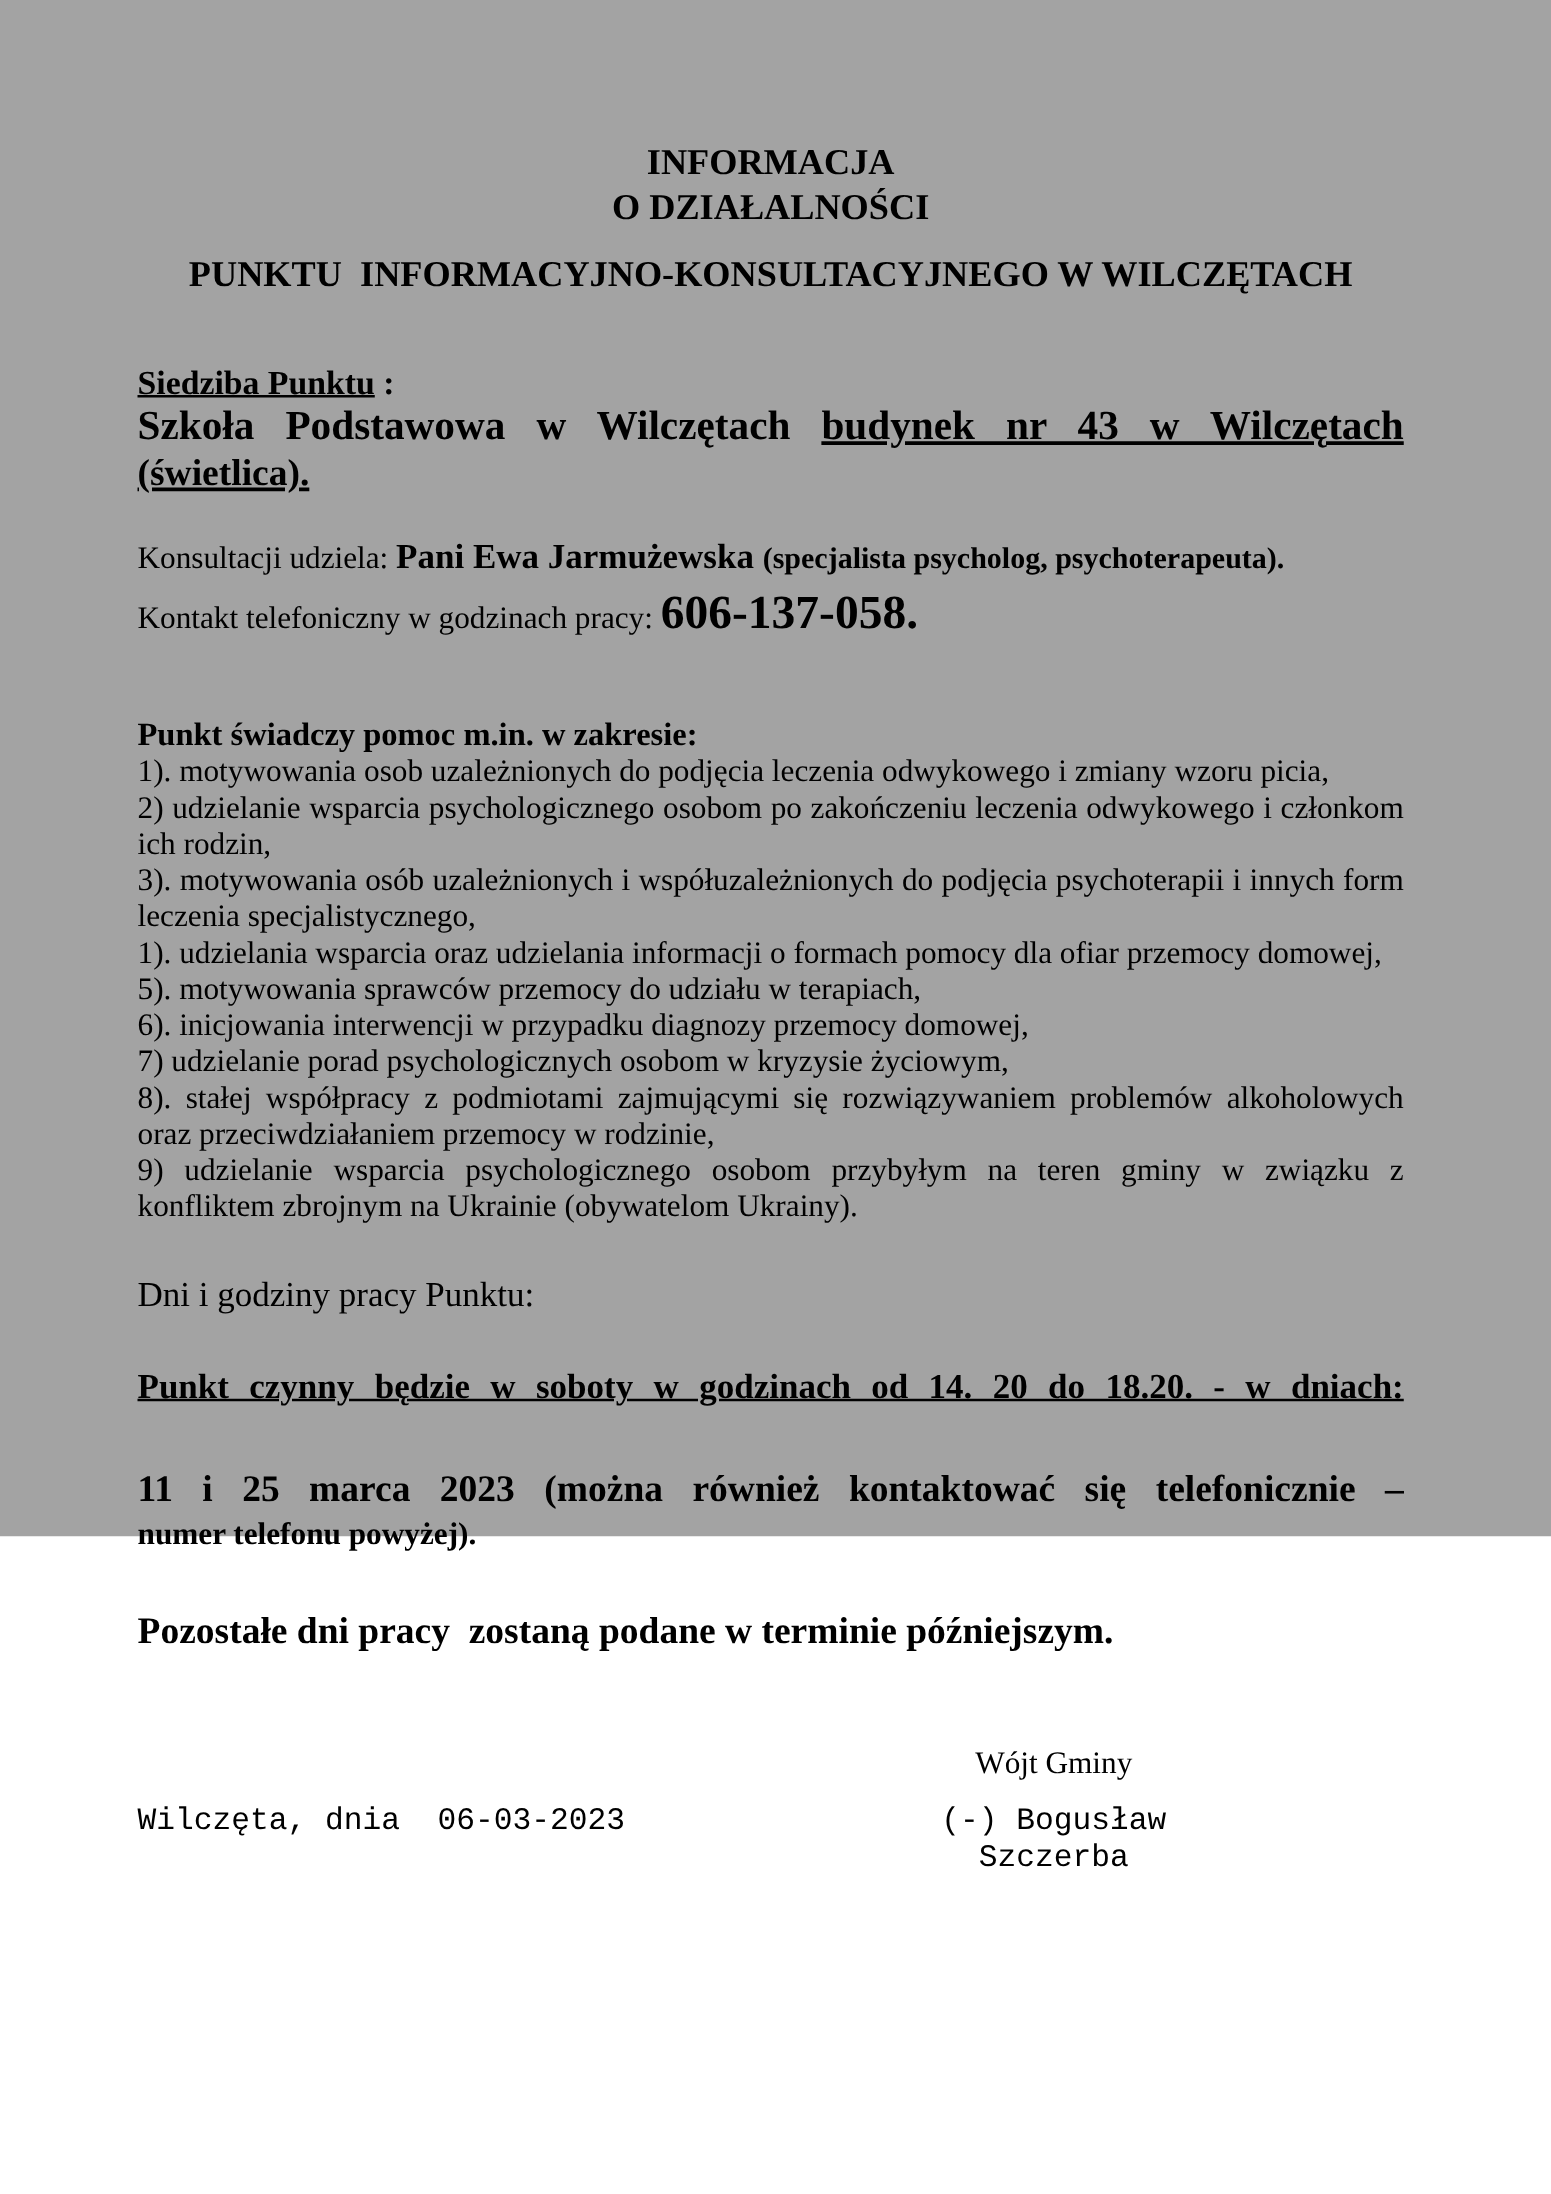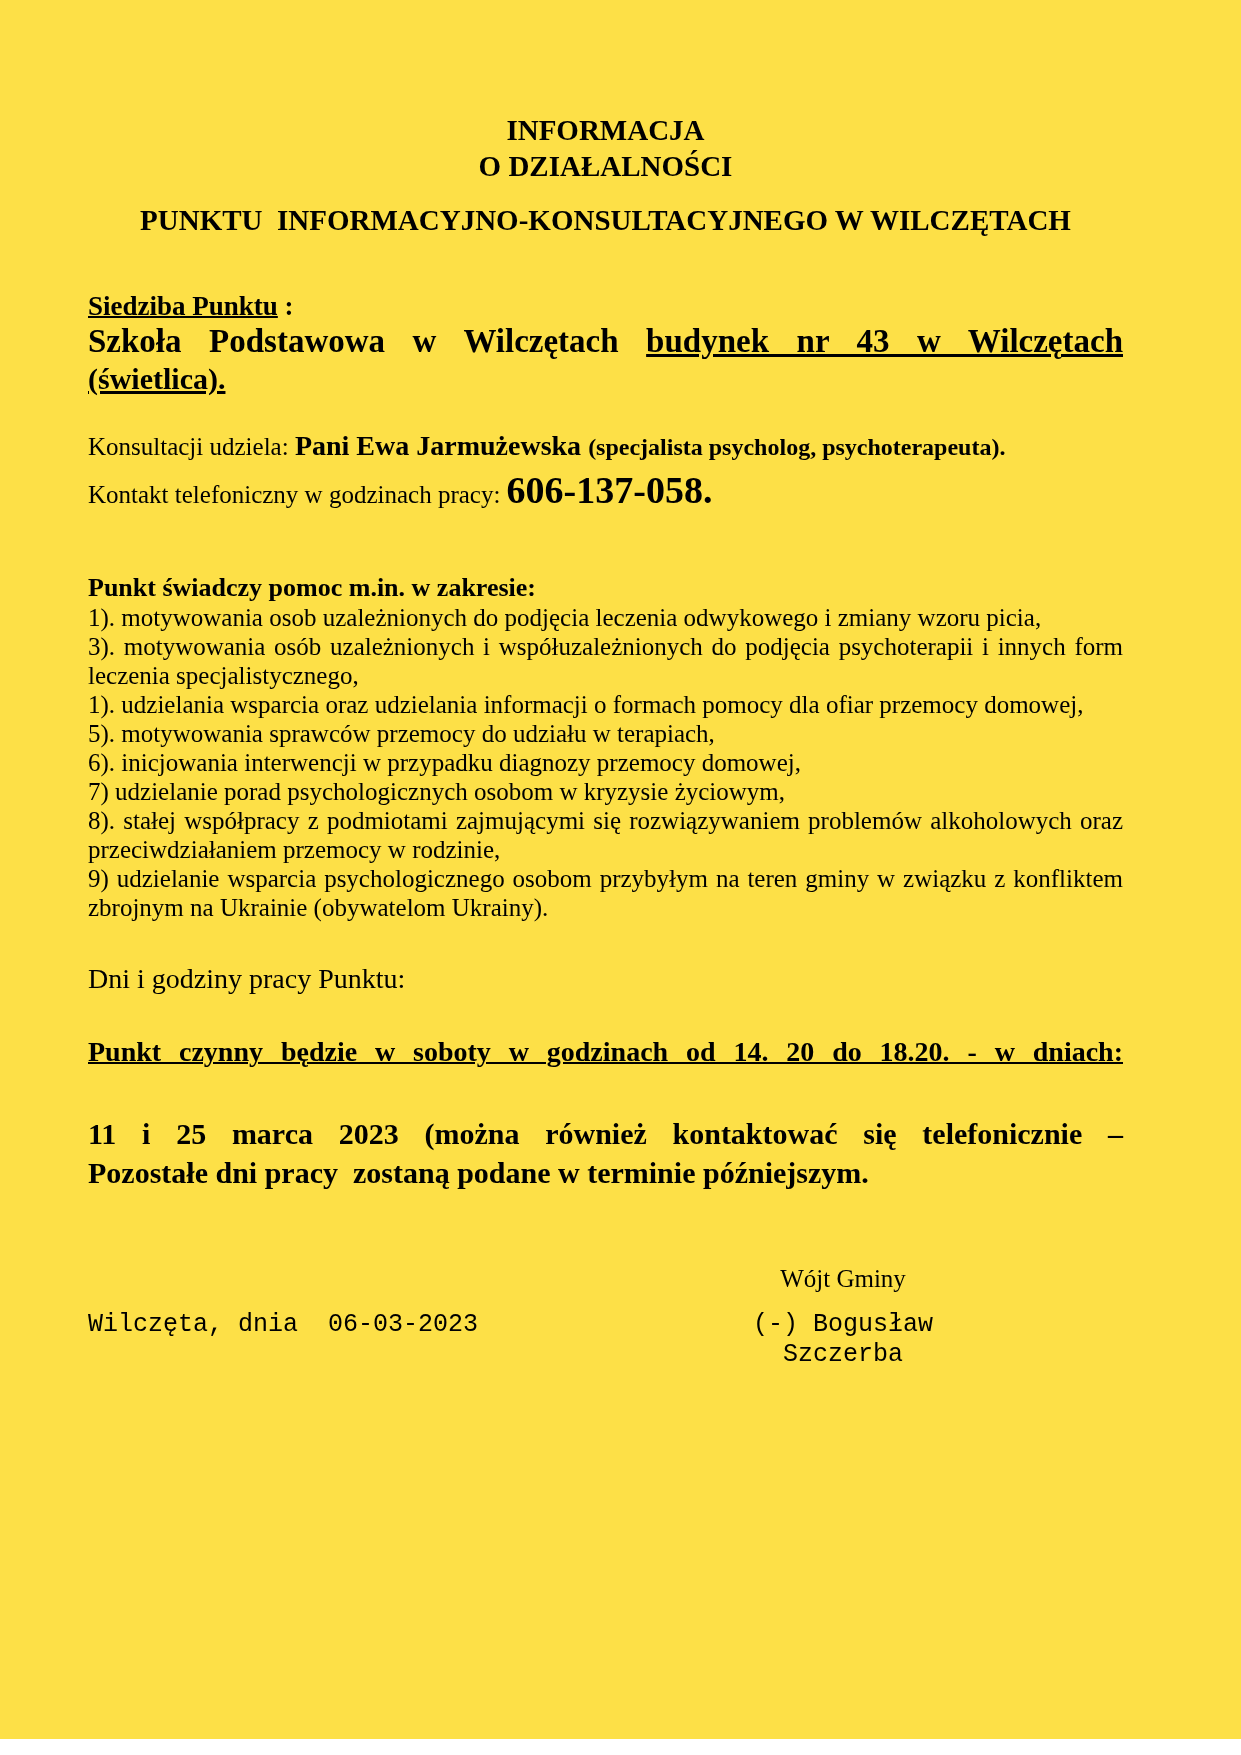--- a/index.html
+++ b/index.html
@@ -10,23 +10,23 @@
   body {
     width: 1241px;
     height: 1755px;
     overflow: hidden;
     font-family: "Liberation Serif", "DejaVu Serif", serif;
     color: #000000;
   }
   .page {
     box-sizing: border-box;
     width: 1241px;
-    height: 1739px;
-    padding: 112px 118px 0 88px;
-    background: #fde047;
+    height: 1229px;
+    padding: 112px 118px 0 110px;
+    background: #a3a3a3;
   }
   [data-bind] { white-space: pre-wrap; }
 
   
   .doc-title {
     text-align: center;
     font-weight: bold;
     font-size: 29px;
     line-height: 36px;
     margin: 0 0 18px 0;
@@ -173,34 +173,36 @@
 
   <p class="premises-line2"><span class="u" data-bind="premises.line2_underlined">(świetlica).</span></p>
 
   <p class="consultant-line"><span data-bind="consultant.prefix">Konsultacji udziela: </span><span class="consultant-name" data-bind="consultant.name">Pani Ewa Jarmużewska </span><span class="consultant-spec" data-bind="consultant.details">(specjalista psycholog, psychoterapeuta).</span></p>
 
   <p class="contact-line"><span data-bind="contact.prefix">Kontakt telefoniczny w godzinach pracy: </span><span class="contact-phone" data-bind="contact.phone">606-137-058.</span></p>
 
   <div class="services-list">
     <p class="services-heading" data-bind="services.heading">Punkt świadczy pomoc m.in. w zakresie:</p>
     <p class="service-item" data-bind="services.items.0">1). motywowania osob uzależnionych do podjęcia leczenia odwykowego i zmiany wzoru picia,</p>
+    <p class="service-item" data-bind="services.items.1">2) udzielanie wsparcia psychologicznego osobom po zakończeniu leczenia odwykowego i członkom ich rodzin,</p>
     <p class="service-item" data-bind="services.items.2">3). motywowania osób uzależnionych i współuzależnionych do podjęcia psychoterapii i innych form leczenia specjalistycznego,</p>
     <p class="service-item" data-bind="services.items.3">1). udzielania wsparcia oraz udzielania informacji o formach pomocy dla ofiar przemocy domowej,</p>
     <p class="service-item" data-bind="services.items.4">5). motywowania sprawców przemocy do udziału w terapiach,</p>
     <p class="service-item" data-bind="services.items.5">6). inicjowania interwencji w przypadku diagnozy przemocy domowej,</p>
     <p class="service-item" data-bind="services.items.6">7) udzielanie porad psychologicznych osobom w kryzysie życiowym,</p>
     <p class="service-item" data-bind="services.items.7">8). stałej współpracy z podmiotami zajmującymi się rozwiązywaniem problemów alkoholowych oraz przeciwdziałaniem przemocy w rodzinie,</p>
     <p class="service-item" data-bind="services.items.8">9) udzielanie wsparcia psychologicznego osobom przybyłym na teren gminy w związku z konfliktem zbrojnym na Ukrainie (obywatelom Ukrainy).</p>
   </div>
 
   <p class="schedule-heading"><span class="u" data-bind="schedule.heading">Dni i godziny pracy Punktu:</span></p>
 
   <p class="schedule-open"><span class="u" data-bind="schedule.open_line">Punkt czynny będzie w soboty w godzinach od 14. 20 do 18.20. - w dniach:</span></p>
 
   <p class="schedule-dates-1" data-bind="schedule.dates_line1">11 i 25 marca 2023 (można również kontaktować się telefonicznie –</p>
+  <p class="schedule-dates-2" data-bind="schedule.dates_line2">numer telefonu powyżej).</p>
 
   <p class="schedule-other" data-bind="schedule.other_days">Pozostałe dni pracy  zostaną podane w terminie późniejszym.</p>
 
   <div class="sig-officer-title" data-bind="signature.officer_title">Wójt Gminy</div>
 
   <div class="sig-row">
     <div class="sig-place" data-bind="signature.place_date">Wilczęta, dnia  06-03-2023</div>
     <div class="sig-name" data-bind="signature.officer_name">(-) Bogusław Szczerba</div>
   </div>
 

